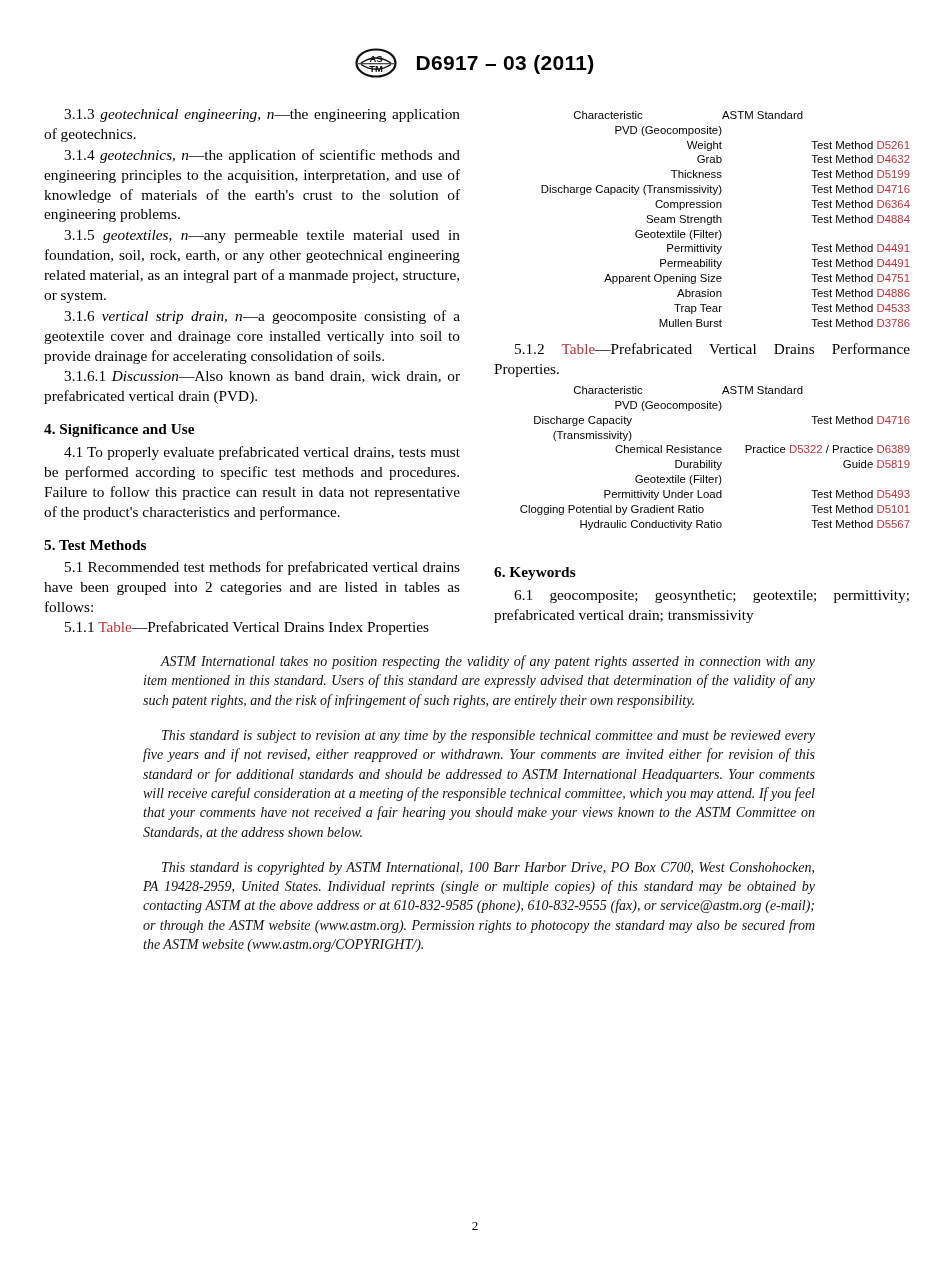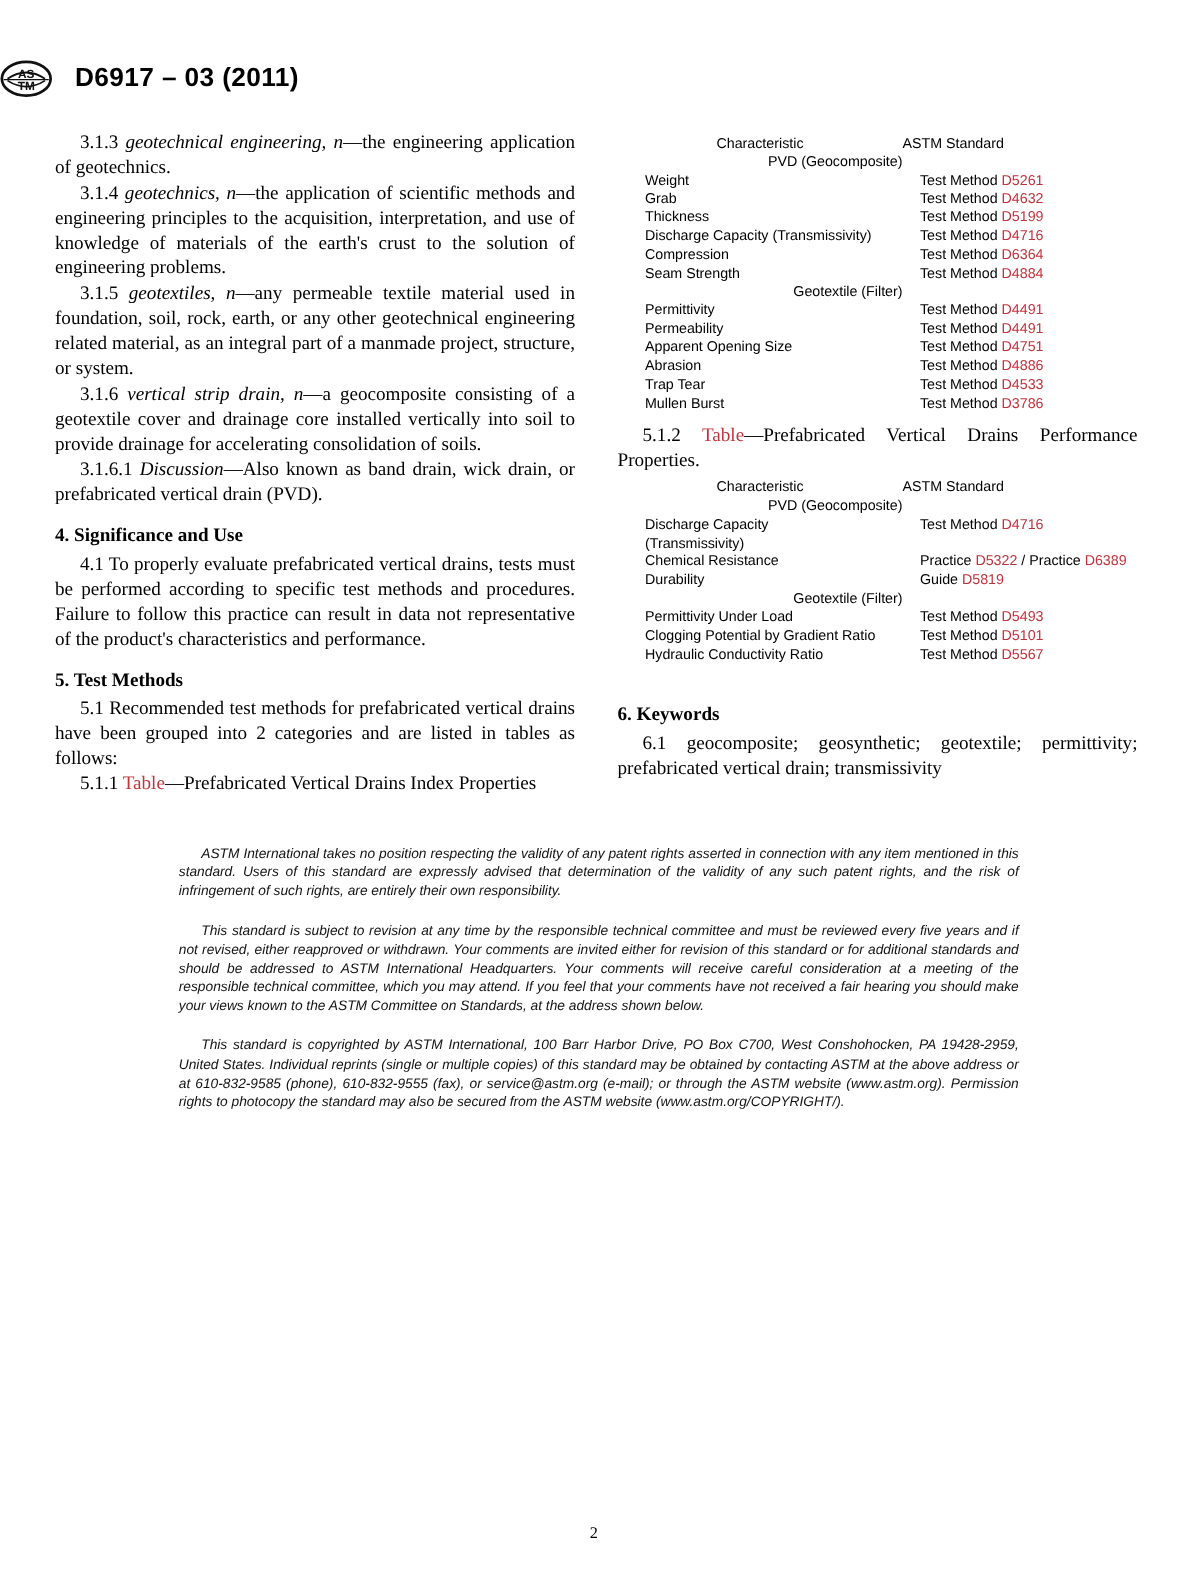--- a/index.html
+++ b/index.html
@@ -20,21 +20,21 @@
   }
 
   
   .header {
     position: absolute;
     top: 48px;
     left: 0;
     width: 950px;
     display: flex;
     align-items: center;
-    justify-content: flex-start;
+    justify-content: center;
     gap: 6px;
   }
   .astm-logo {
     width: 42px;
     height: 30px;
     flex: none;
     display: block;
   }
   .std-designation {
     font-family: "Liberation Sans", "DejaVu Sans", sans-serif;
@@ -106,41 +106,42 @@
     flex: 1;
     text-align: left;
   }
   .tbl-subhead {
     width: 228px;
     text-align: right;
   }
   .tbl-row {
     display: flex;
     align-items: flex-start;
+    text-align: right;
   }
   .tbl-row .cell-char {
     width: 228px;
     padding-left: 22px;
     box-sizing: border-box;
   }
   .tbl-row .cell-std {
     flex: 1;
     padding-left: 14px;
     box-sizing: border-box;
   }
 
   
   .footer {
     position: absolute;
     left: 143px;
-    top: 676px;
+    top: 652px;
     width: 672px;
-    font-family: Liberation Sans, sans-serif;
+    font-family: Liberation Serif, serif;
     font-style: italic;
-    font-size: 11px;
+    font-size: 14px;
     line-height: 1.38;
     text-align: justify;
     color: #111111;
   }
   .footer p {
     margin: 0 0 16px 0;
     text-indent: 18px;
   }
   .footer p:last-child {
     margin-bottom: 0;

